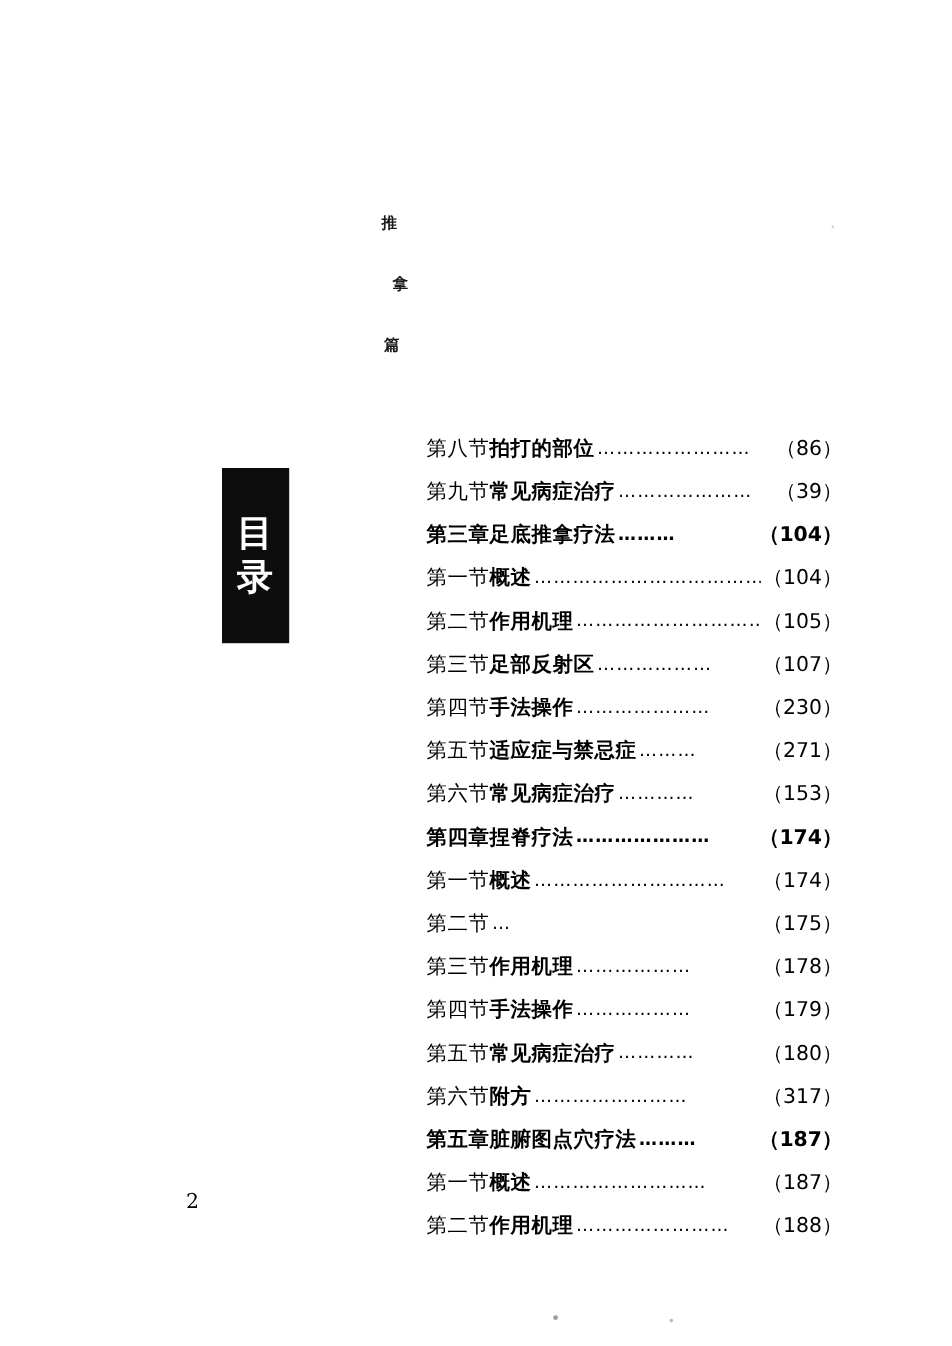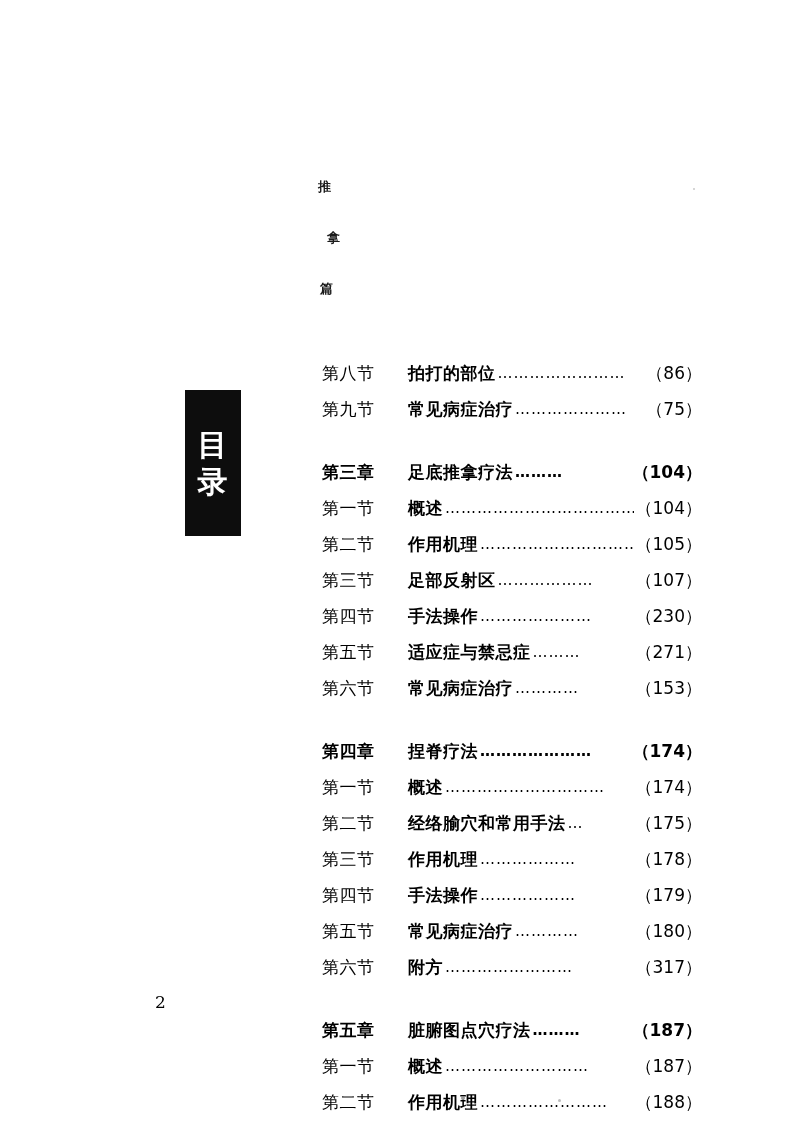--- a/index.html
+++ b/index.html
@@ -81,20 +81,21 @@
     align-items: baseline;
     height: 36px;
     font-size: 17px;
     font-family: "DejaVu Sans", "Liberation Sans", sans-serif;
     white-space: nowrap;
   }
   .toc-row .sect {
     width: 86px;
     flex: 0 0 86px;
     letter-spacing: 0.5px;
+    text-align: right;
   }
   .toc-row .title {
     flex: 0 0 auto;
     letter-spacing: 0.5px;
     font-weight: bold;
   }
   .toc-row .leader {
     flex: 1 1 auto;
     overflow: hidden;
     white-space: nowrap;
@@ -104,21 +105,20 @@
     color: #000;
     position: relative;
     top: -1px;
   }
   .toc-row .pg {
     flex: 0 0 auto;
     letter-spacing: 0px;
   }
   .toc-row.chapter {
     font-weight: bold;
-    margin-top: 27px;
   }
   .toc-row.chapter .sect,
   .toc-row.chapter .title,
   .toc-row.chapter .pg {
     font-weight: bold;
   }
 
   
   .folio {
     position: absolute;
@@ -158,21 +158,21 @@
       <div class="toc-row">
         <span class="sect">第八节</span>
         <span class="title">拍打的部位</span>
         <span class="leader">……………………</span>
         <span class="pg">（86）</span>
       </div>
       <div class="toc-row">
         <span class="sect">第九节</span>
         <span class="title">常见病症治疗</span>
         <span class="leader">…………………</span>
-        <span class="pg">（75）</span>
+        <span class="pg">（39）</span>
       </div>
       <div class="toc-row chapter">
         <span class="sect">第三章</span>
         <span class="title">足底推拿疗法</span>
         <span class="leader">………</span>
         <span class="pg">（104）</span>
       </div>
       <div class="toc-row">
         <span class="sect">第一节</span>
         <span class="title">概述</span>
@@ -216,21 +216,20 @@
         <span class="pg">（174）</span>
       </div>
       <div class="toc-row">
         <span class="sect">第一节</span>
         <span class="title">概述</span>
         <span class="leader">…………………………</span>
         <span class="pg">（174）</span>
       </div>
       <div class="toc-row">
         <span class="sect">第二节</span>
-        <span class="title">经络腧穴和常用手法</span>
         <span class="leader">…</span>
         <span class="pg">（175）</span>
       </div>
       <div class="toc-row">
         <span class="sect">第三节</span>
         <span class="title">作用机理</span>
         <span class="leader">………………</span>
         <span class="pg">（178）</span>
       </div>
       <div class="toc-row">

